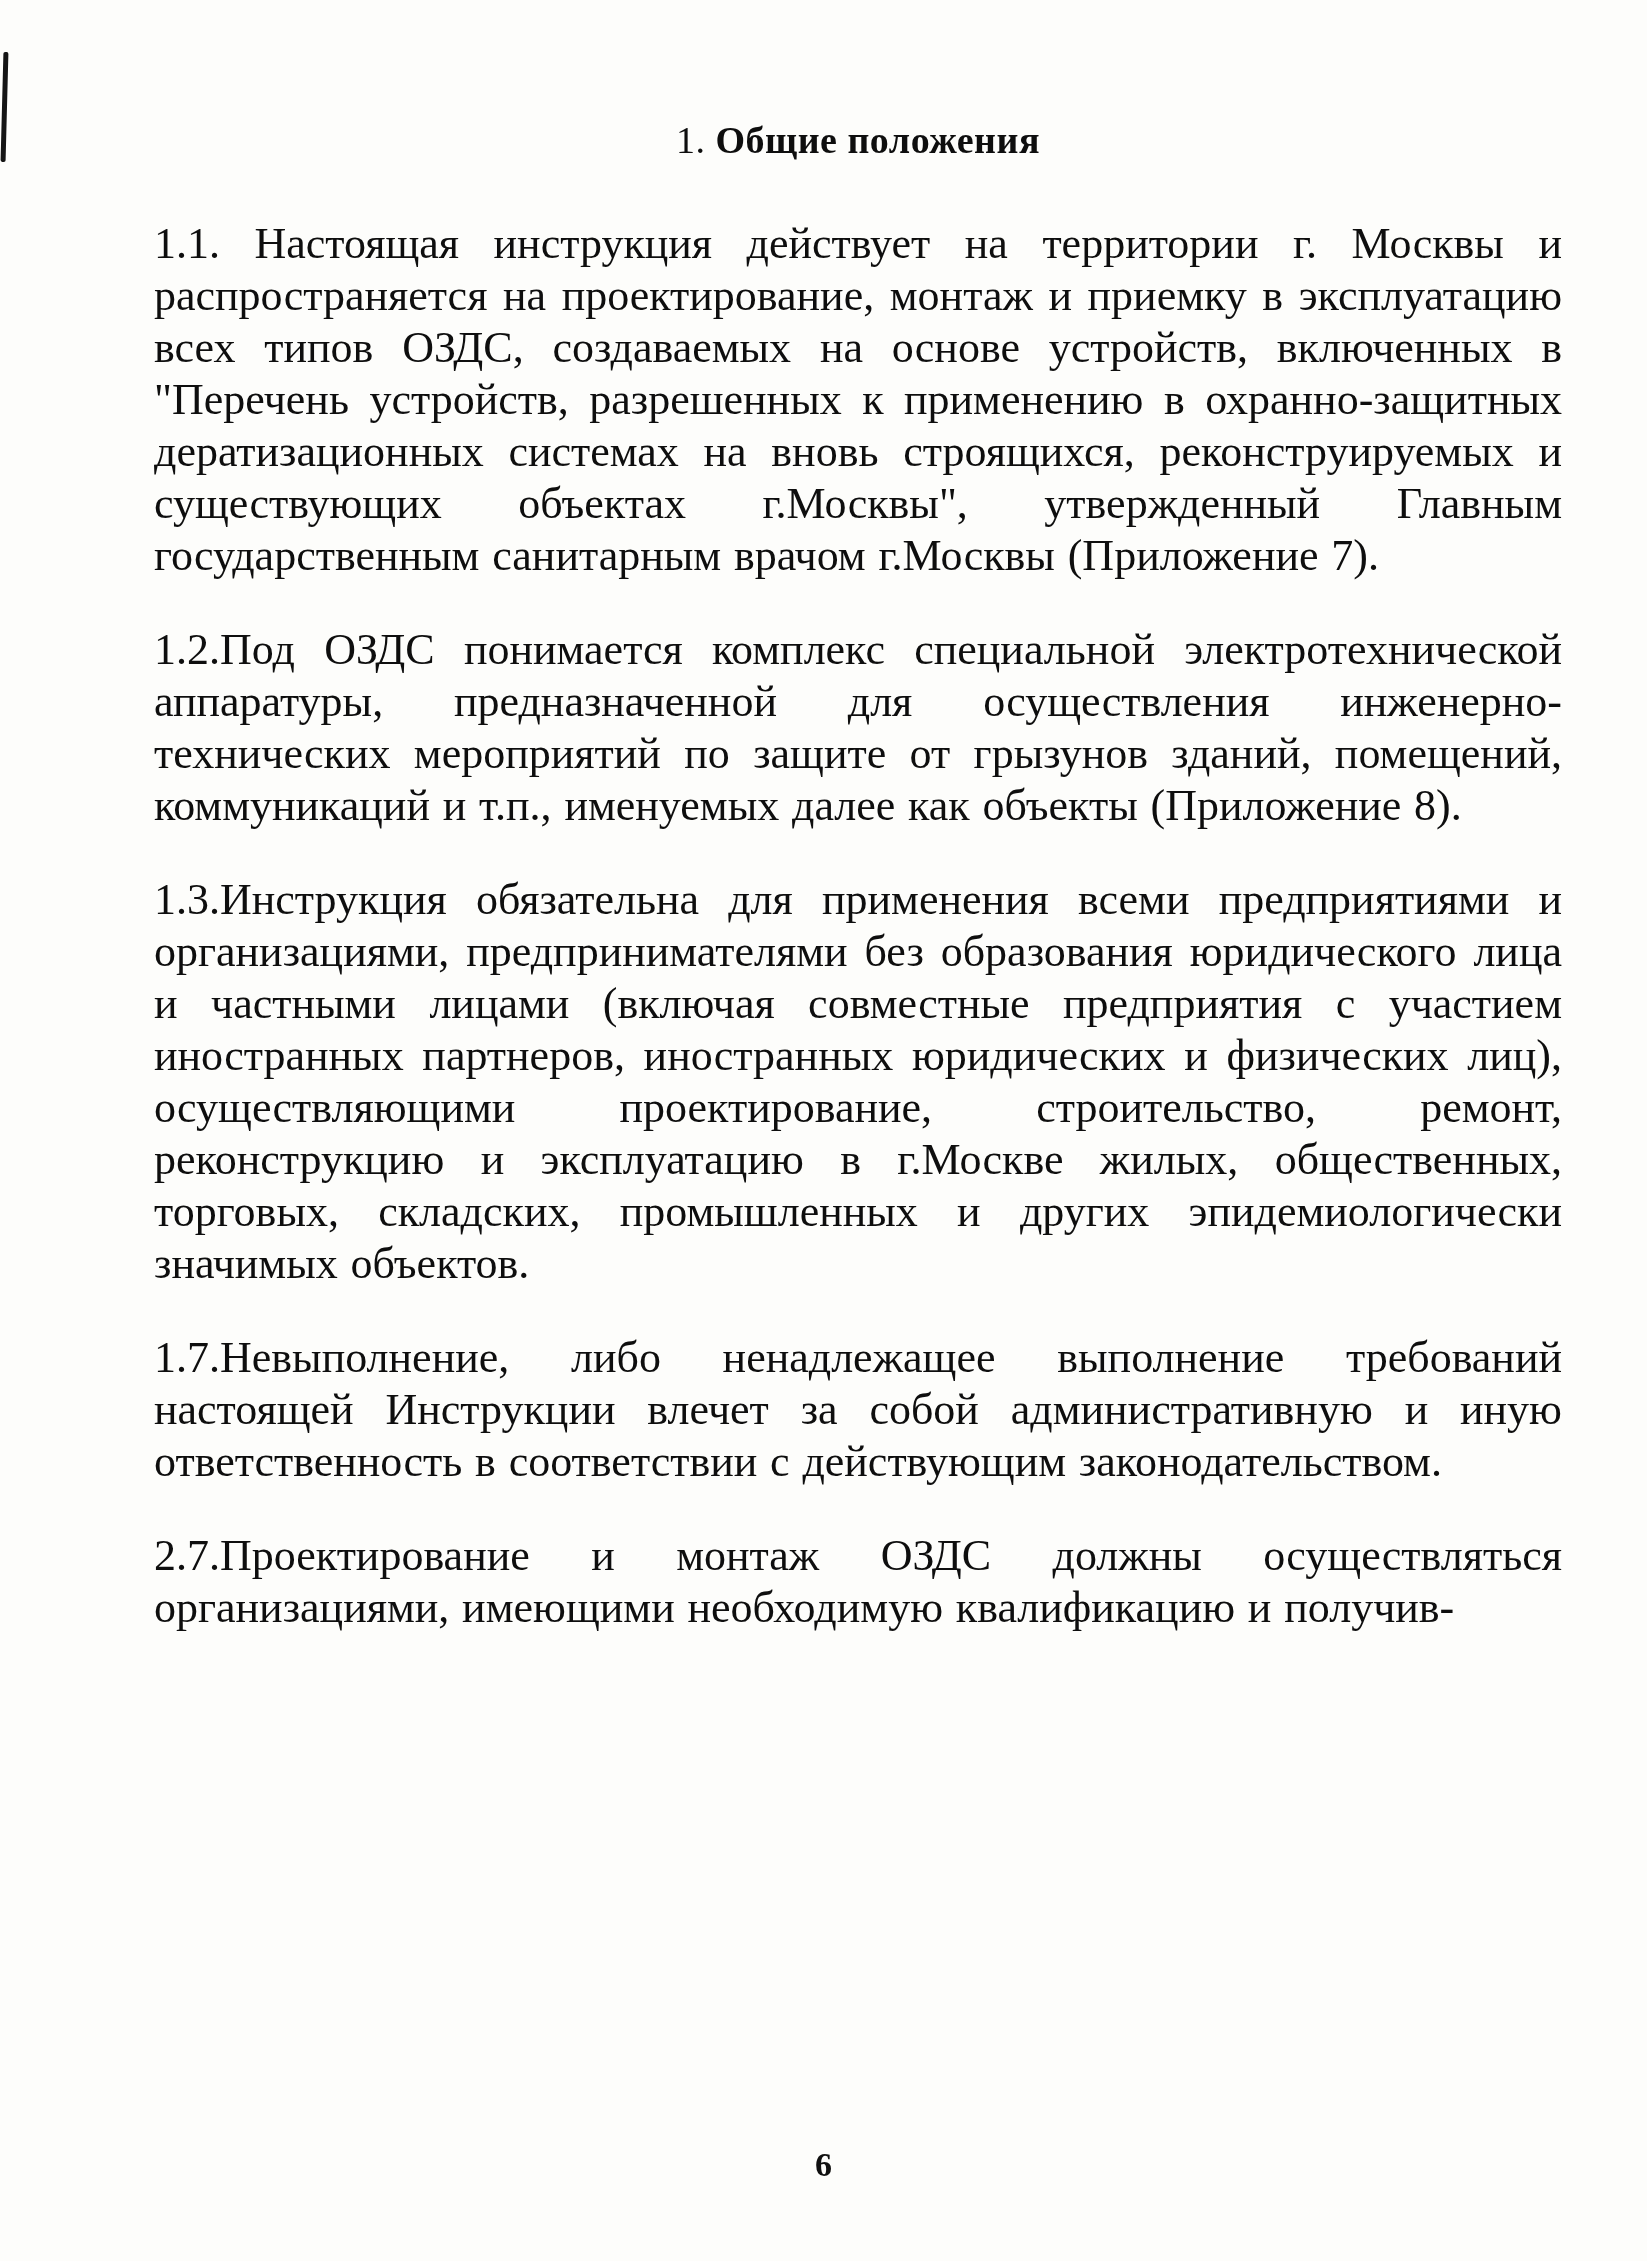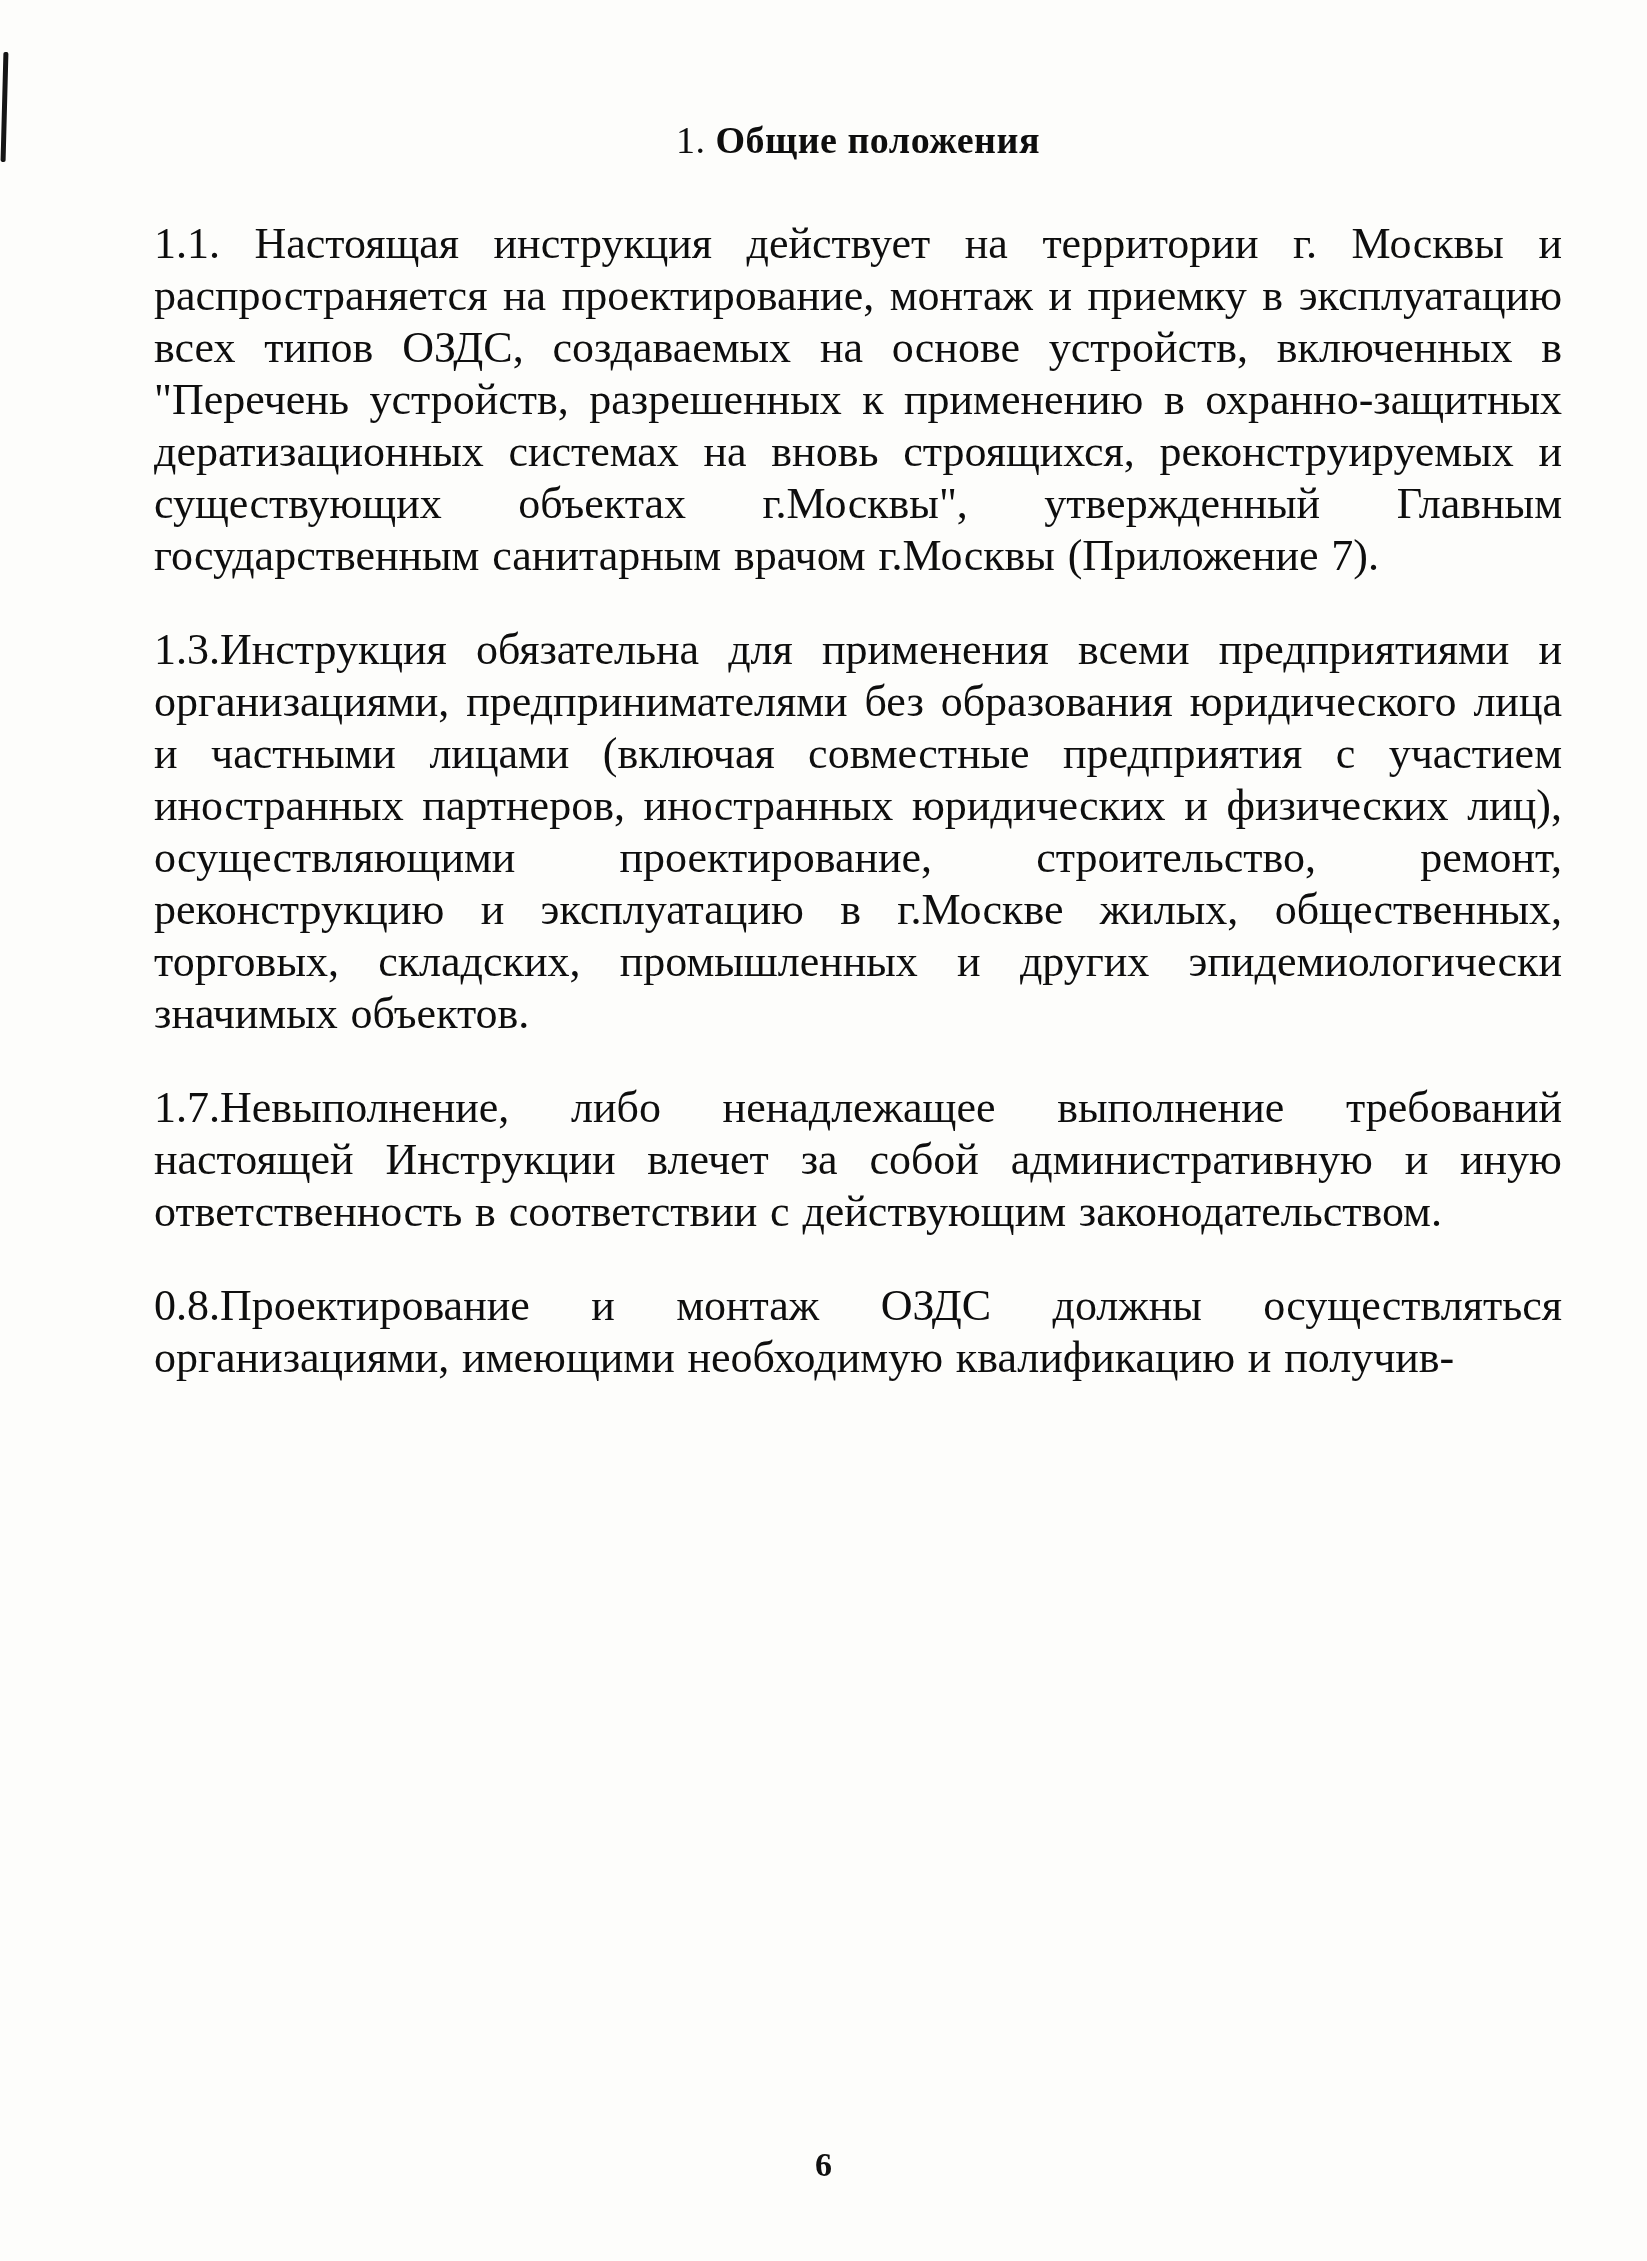--- a/index.html
+++ b/index.html
@@ -68,26 +68,27 @@
 <div class="page">
 
   <div class="scan-artifact"></div>
 
   <div class="content">
 
     <h1 class="heading"><span>1.</span> <span class="heading-title">Общие положения</span></h1>
 
     <p class="para">1.1. Настоящая инструкция действует на территории г. Москвы и распространяется на проектирование, монтаж и приемку в эксплуатацию всех типов ОЗДС, создаваемых на основе устройств, включенных в "Перечень устройств, разрешенных к применению в охранно-защитных дератизационных системах на вновь строящихся, реконструируемых и существующих объектах г.Москвы", утвержденный Главным государственным санитарным врачом г.Москвы (Приложение 7).</p>
 
+    <p class="para">1.2.Под ОЗДС понимается комплекс специальной электротехнической аппаратуры, предназначенной для осуществления инженерно-технических мероприятий по защите от грызунов зданий, помещений, коммуникаций и т.п., именуемых далее как объекты (Приложение 8).</p>
 
     <p class="para">1.3.Инструкция обязательна для применения всеми предприятиями и организациями, предпринимателями без образования юридического лица и частными лицами (включая совместные предприятия с участием иностранных партнеров, иностранных юридических и физических лиц), осуществляющими проектирование, строительство, ремонт, реконструкцию и эксплуатацию в г.Москве жилых, общественных, торговых, складских, промышленных и других эпидемиологически значимых объектов.</p>
 
 
     <p class="para">1.7.Невыполнение, либо ненадлежащее выполнение требований настоящей Инструкции влечет за собой административную и иную ответственность в соответствии с действующим законодательством.</p>
 
-    <p class="para">0.8.Проектирование и монтаж ОЗДС должны осуществляться организациями, имеющими необходимую квалификацию и получив-</p>
+    <p class="para">2.7.Проектирование и монтаж ОЗДС должны осуществляться организациями, имеющими необходимую квалификацию и получив-</p>
 
   </div>
 
   <div class="page-number">6</div>
 
 </div>
 
 
 </body></html>

